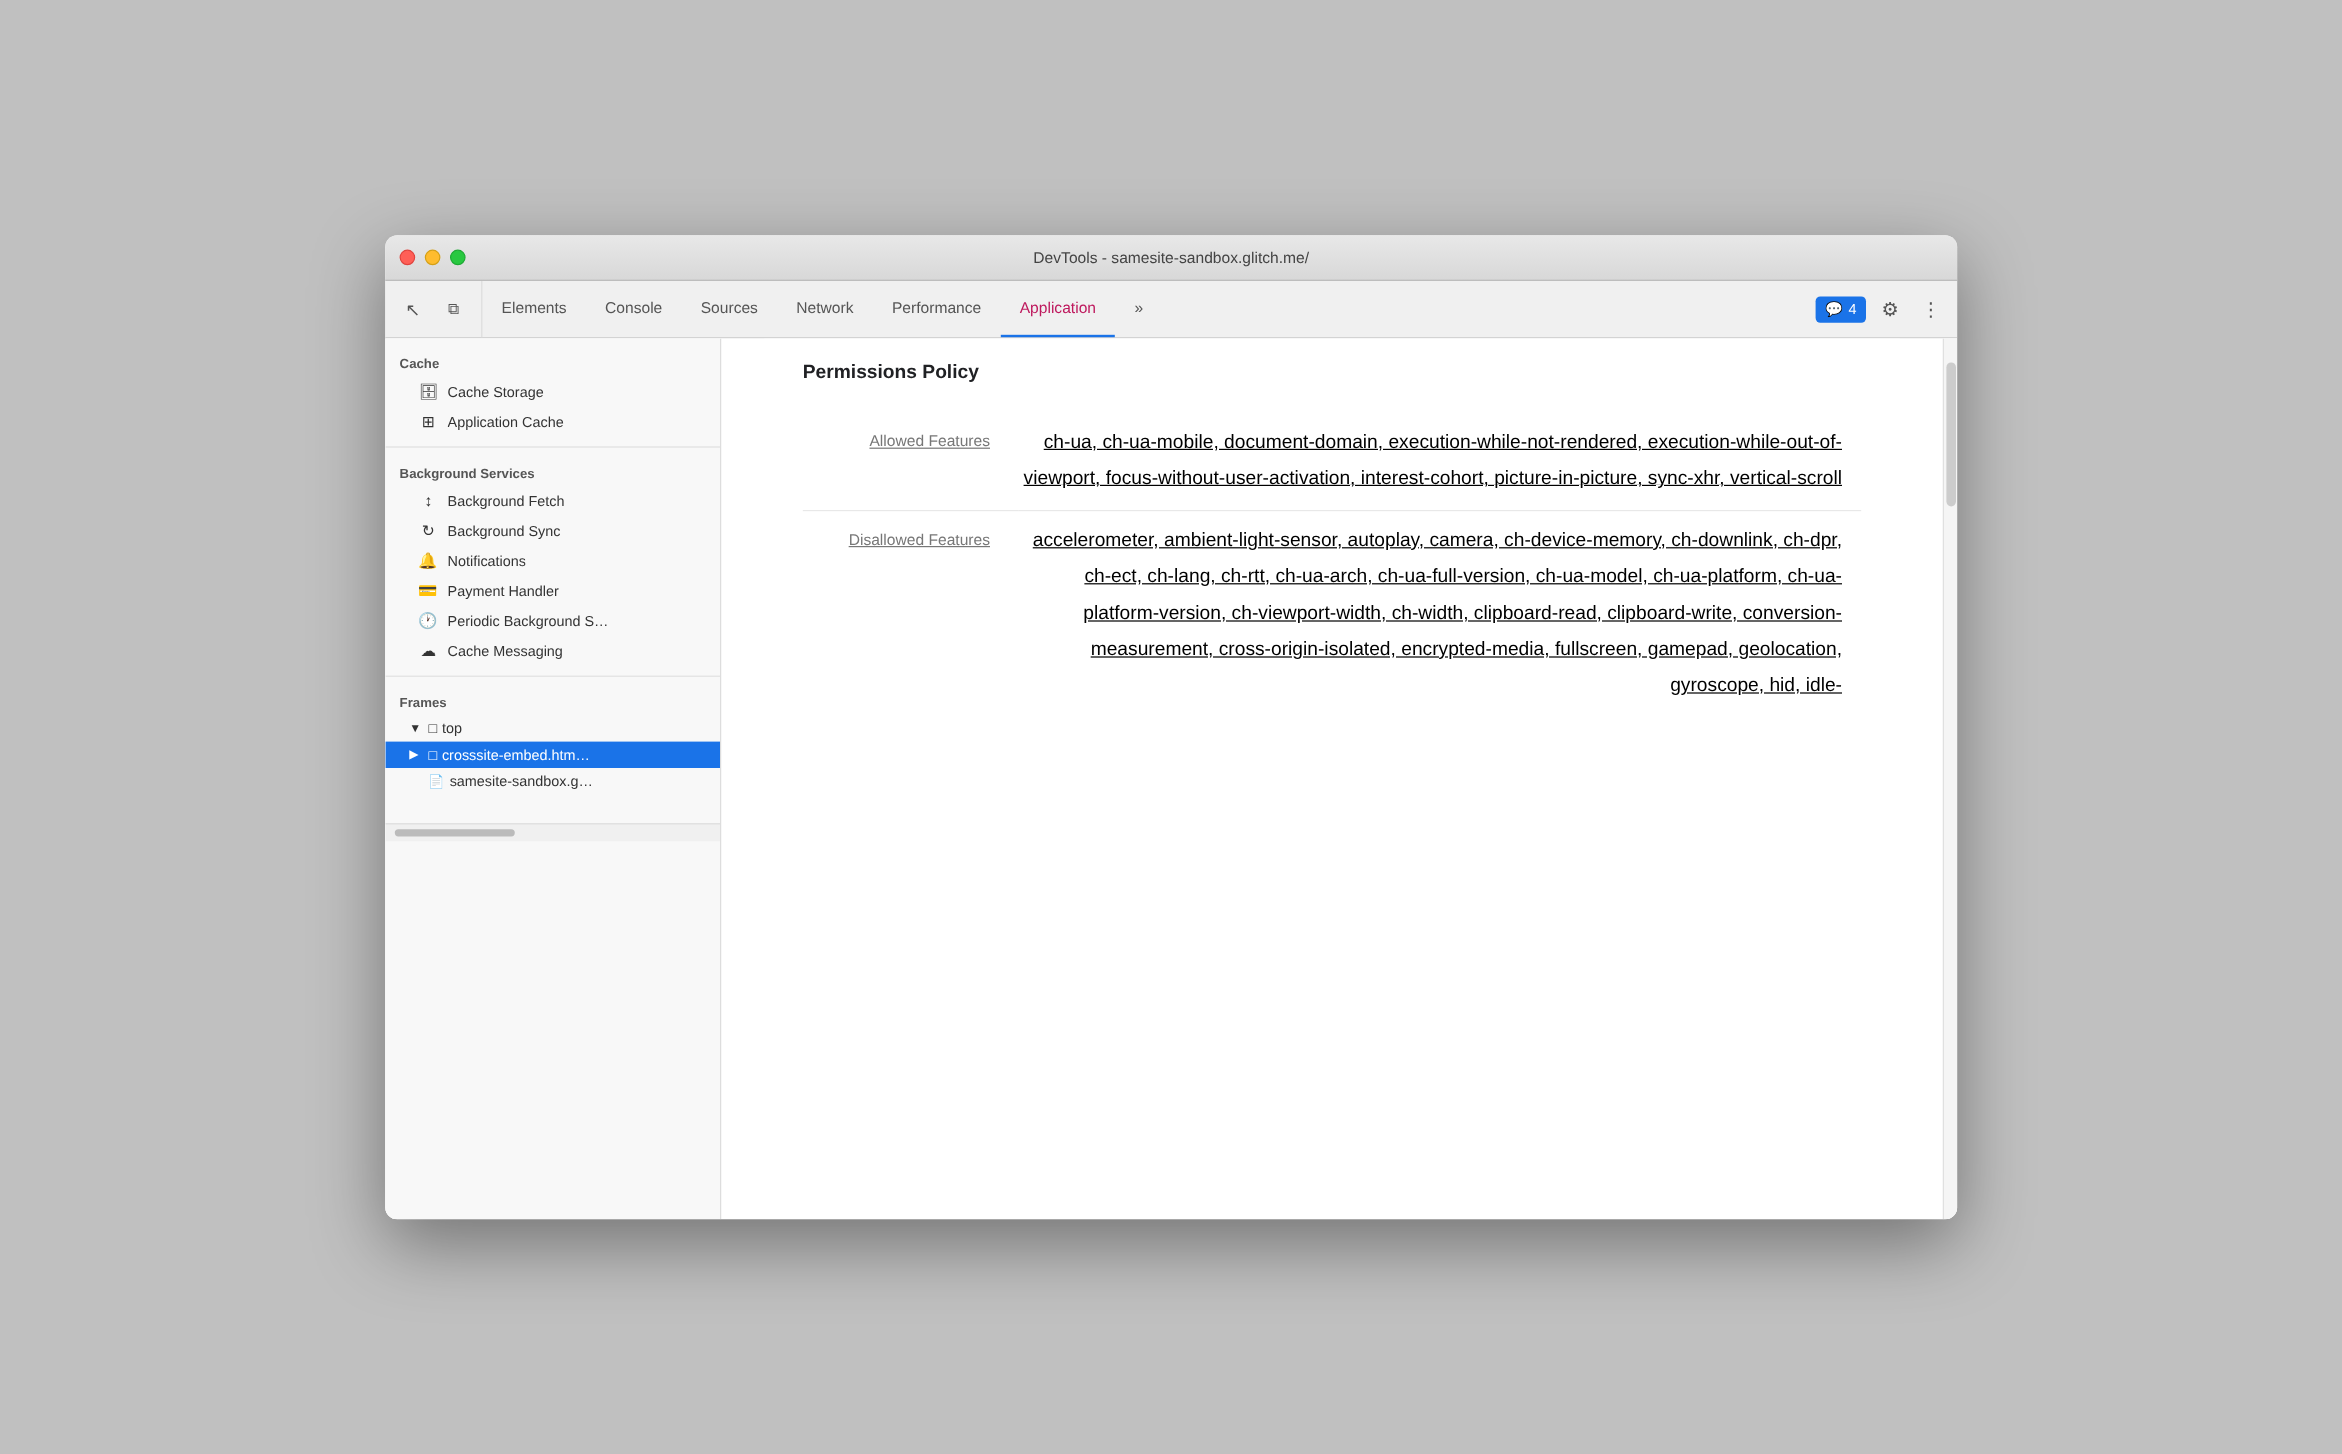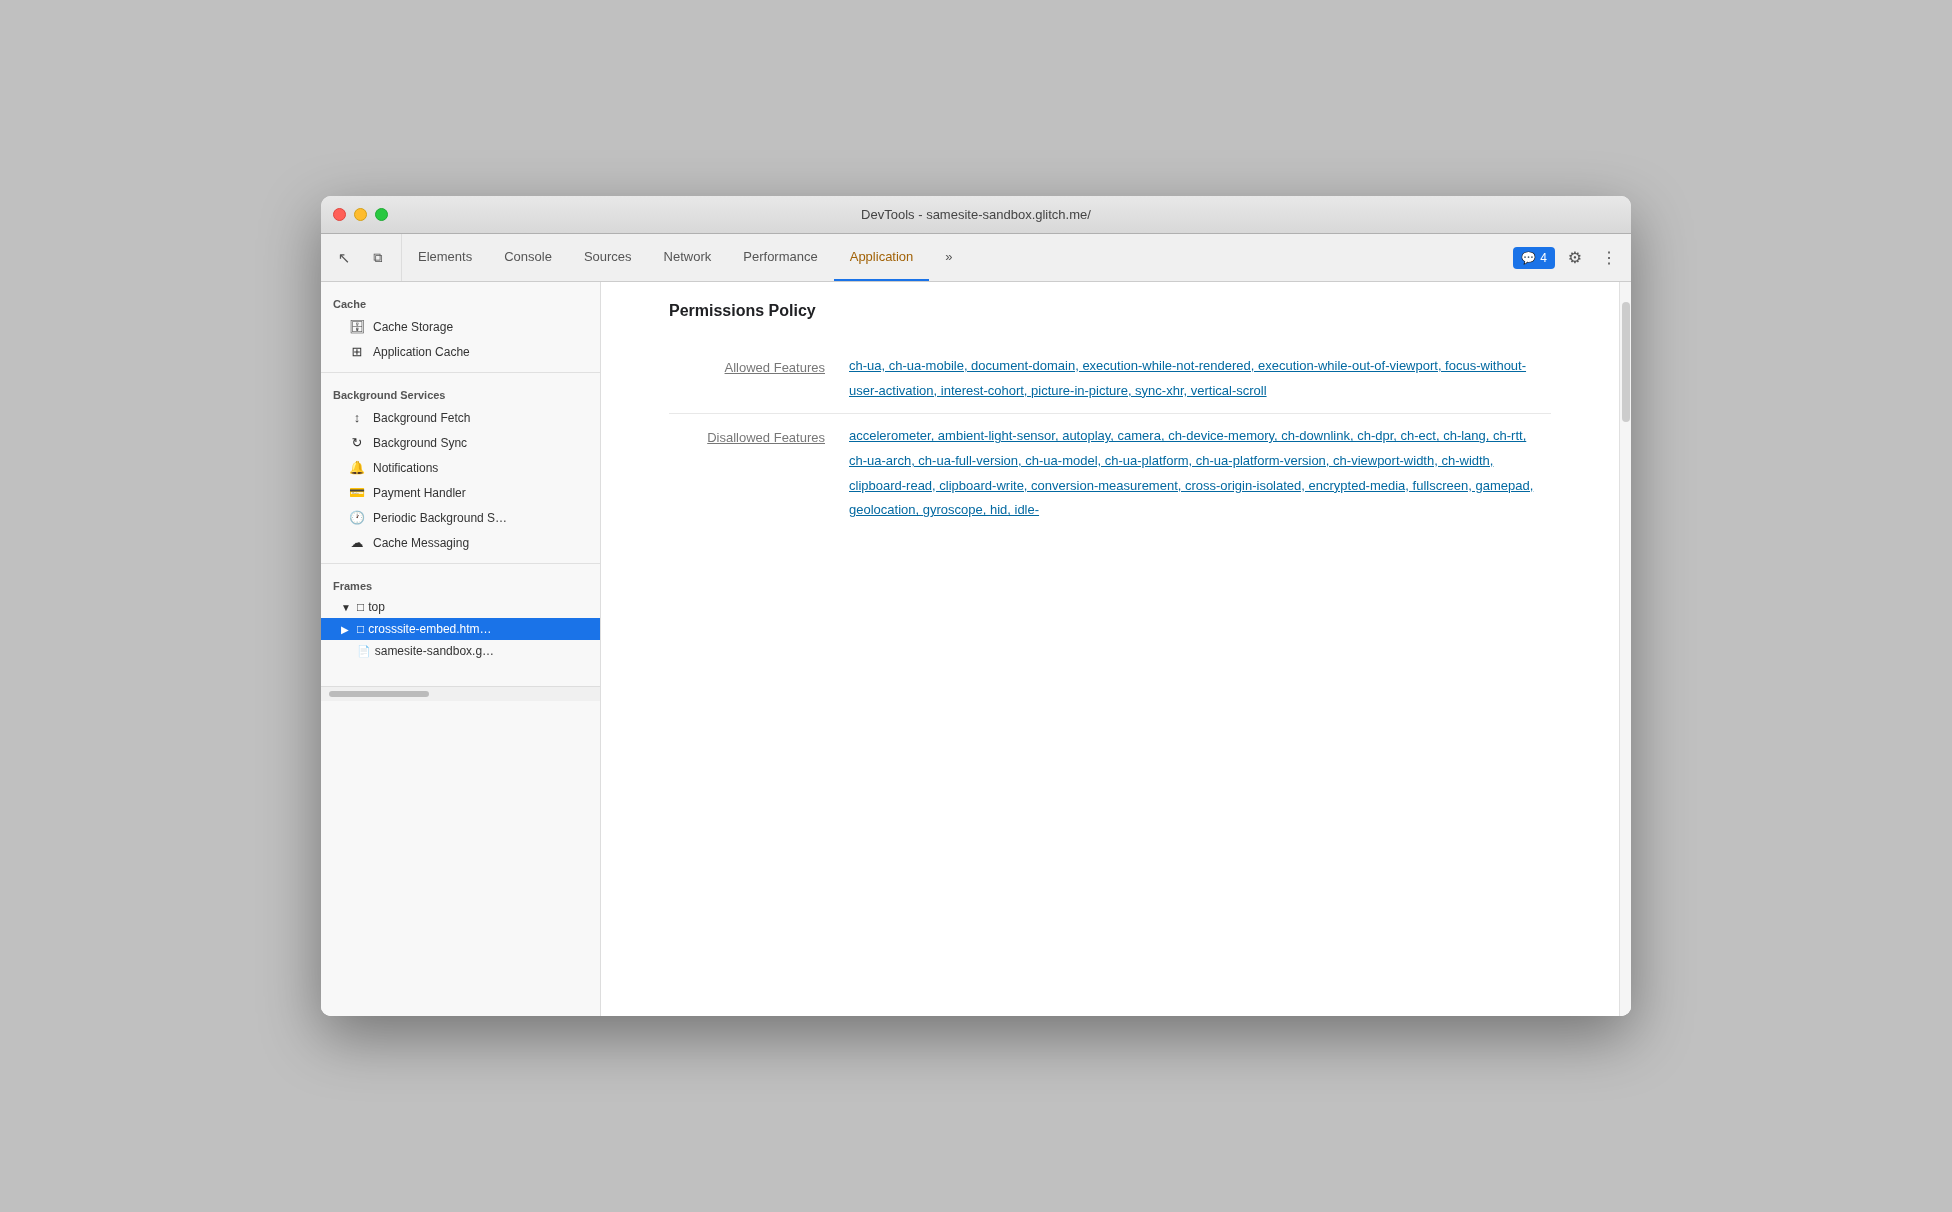--- a/index.html
+++ b/index.html
@@ -88,21 +88,21 @@
       display: flex;
       align-items: center;
       font-size: 13px;
       color: #555;
       cursor: pointer;
       border-bottom: 2px solid transparent;
       white-space: nowrap;
       height: 100%;
     }
     .tab.active {
-      color: #a16207;
+      color: #be185d;
       border-bottom: 2px solid #1a73e8;
     }
     .toolbar-right {
       display: flex;
       align-items: center;
       padding: 0 8px;
       gap: 6px;
     }
     .badge-btn {
       display: flex;
@@ -223,23 +223,24 @@
     .permissions-table td.label-col {
       width: 180px;
       color: #777;
       font-size: 13px;
       white-space: nowrap;
       text-align: right;
       padding-right: 24px;
       padding-top: 14px;
     }
     .permissions-table td.value-col {
-      color: #0369a1;
-      font-size: 13px;
+      color: #000000;
+      font-size: 16px;
       line-height: 1.9;
+      text-align: right;
     }
     .content-wrapper {
       display: flex;
       flex-direction: column;
       flex: 1;
     }
     .vertical-scrollbar {
       width: 12px;
       background: #f5f5f5;
       border-left: 1px solid #e0e0e0;

